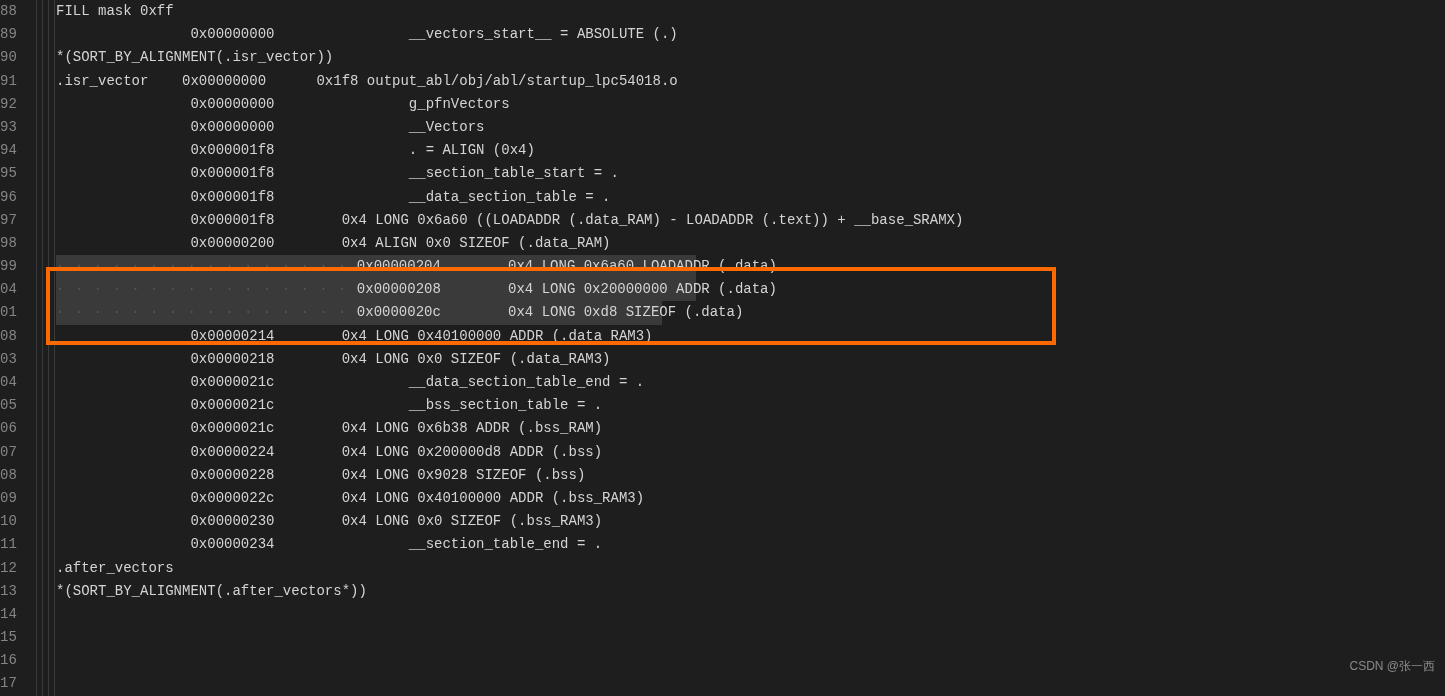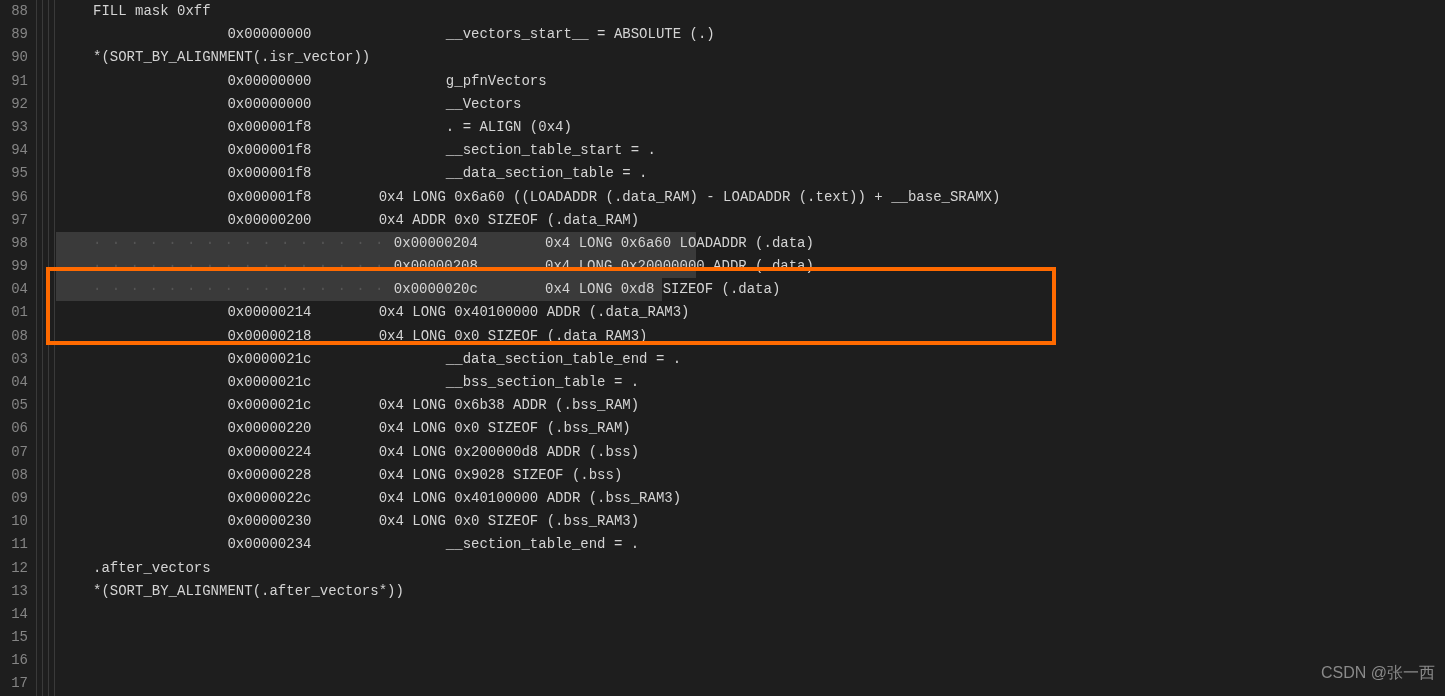--- a/index.html
+++ b/index.html
@@ -15,21 +15,21 @@
     position: relative;
   }
   .editor {
     display: flex;
     height: 100%;
   }
   .gutter {
     background: #1e1e1e;
     width: 36px;
     flex-shrink: 0;
-    text-align: right;
+    text-align: left;
     padding-right: 8px;
     color: #858585;
     user-select: none;
   }
   .gutter .ln { height: 23.2px; }
   .ruler-area {
     position: relative;
     flex-shrink: 0;
     width: 20px;
   }
@@ -50,37 +50,37 @@
     position: relative;
   }
   .highlight-bg {
     background: #3a3a3a;
     display: inline-block;
     position: absolute;
     height: 23.2px;
     left: 0;
     z-index: 0;
   }
-  .line-text { position: relative; z-index: 1; padding-left: 37px; }
+  .line-text { position: relative; z-index: 1; }
   .dots {
     color: #555;
     letter-spacing: 1px;
   }
   .box-highlight {
     position: absolute;
     border: 4px solid #ff6a00;
     pointer-events: none;
     z-index: 5;
   }
   .watermark {
     position: absolute;
-    bottom: 12px;
+    bottom: 18px;
     right: 10px;
     color: #8a8a8a;
-    font-size: 16px;
+    font-size: 12px;
     font-family: sans-serif;
     z-index: 10;
   }
 </style>
 </head>
 <body>
 
 <div class="editor">
   <div class="gutter" id="gutter">
       <div class="ln">88</div>
@@ -117,36 +117,36 @@
   <div class="ruler-area" id="rulers">
       <div class="ruler" style="left: 0px;"></div>
       <div class="ruler" style="left: 6px;"></div>
       <div class="ruler" style="left: 12px;"></div>
       <div class="ruler" style="left: 18px;"></div>
     </div>
   <div class="code" id="code">
       <div class="line"><span class="line-text">FILL mask 0xff</span></div>
       <div class="line"><span class="line-text">                0x00000000                __vectors_start__ = ABSOLUTE (.)</span></div>
       <div class="line"><span class="line-text">*(SORT_BY_ALIGNMENT(.isr_vector))</span></div>
+      <div class="line"><span class="line-text">.isr_vector    0x00000000      0x1f8 output_abl/obj/abl/startup_lpc54018.o</span></div>
       <div class="line"><span class="line-text">                0x00000000                g_pfnVectors</span></div>
       <div class="line"><span class="line-text">                0x00000000                __Vectors</span></div>
       <div class="line"><span class="line-text">                0x000001f8                . = ALIGN (0x4)</span></div>
       <div class="line"><span class="line-text">                0x000001f8                __section_table_start = .</span></div>
       <div class="line"><span class="line-text">                0x000001f8                __data_section_table = .</span></div>
       <div class="line"><span class="line-text">                0x000001f8        0x4 LONG 0x6a60 ((LOADADDR (.data_RAM) - LOADADDR (.text)) + __base_SRAMX)</span></div>
-      <div class="line"><span class="line-text">                0x00000200        0x4 ADDR 0x0 SIZEOF (.data_RAM)</span></div>
+      <div class="line"><span class="line-text">                0x00000200        0x4 ALIGN 0x0 SIZEOF (.data_RAM)</span></div>
       <div class="line"><span class="highlight-bg" style="width: 640px;"></span><span class="line-text"><span class="dots">· · · · · · · · · · · · · · · · </span><span>0x00000204        0x4 LONG 0x6a60 LOADADDR (.data)</span></span></div>
       <div class="line"><span class="highlight-bg" style="width: 640px;"></span><span class="line-text"><span class="dots">· · · · · · · · · · · · · · · · </span><span>0x00000208        0x4 LONG 0x20000000 ADDR (.data)</span></span></div>
       <div class="line"><span class="highlight-bg" style="width: 606px;"></span><span class="line-text"><span class="dots">· · · · · · · · · · · · · · · · </span><span>0x0000020c        0x4 LONG 0xd8 SIZEOF (.data)</span></span></div>
       <div class="line"><span class="line-text">                0x00000214        0x4 LONG 0x40100000 ADDR (.data_RAM3)</span></div>
       <div class="line"><span class="line-text">                0x00000218        0x4 LONG 0x0 SIZEOF (.data_RAM3)</span></div>
       <div class="line"><span class="line-text">                0x0000021c                __data_section_table_end = .</span></div>
       <div class="line"><span class="line-text">                0x0000021c                __bss_section_table = .</span></div>
       <div class="line"><span class="line-text">                0x0000021c        0x4 LONG 0x6b38 ADDR (.bss_RAM)</span></div>
-      <div class="line"><span class="line-text">                0x00000220        0x4 LONG 0x0 SIZEOF (.bss_RAM)</span></div>
       <div class="line"><span class="line-text">                0x00000224        0x4 LONG 0x200000d8 ADDR (.bss)</span></div>
       <div class="line"><span class="line-text">                0x00000228        0x4 LONG 0x9028 SIZEOF (.bss)</span></div>
       <div class="line"><span class="line-text">                0x0000022c        0x4 LONG 0x40100000 ADDR (.bss_RAM3)</span></div>
       <div class="line"><span class="line-text">                0x00000230        0x4 LONG 0x0 SIZEOF (.bss_RAM3)</span></div>
       <div class="line"><span class="line-text">                0x00000234                __section_table_end = .</span></div>
       <div class="line"><span class="line-text">.after_vectors</span></div>
       <div class="line"><span class="line-text">*(SORT_BY_ALIGNMENT(.after_vectors*))</span></div>
     </div>
 </div>
 

